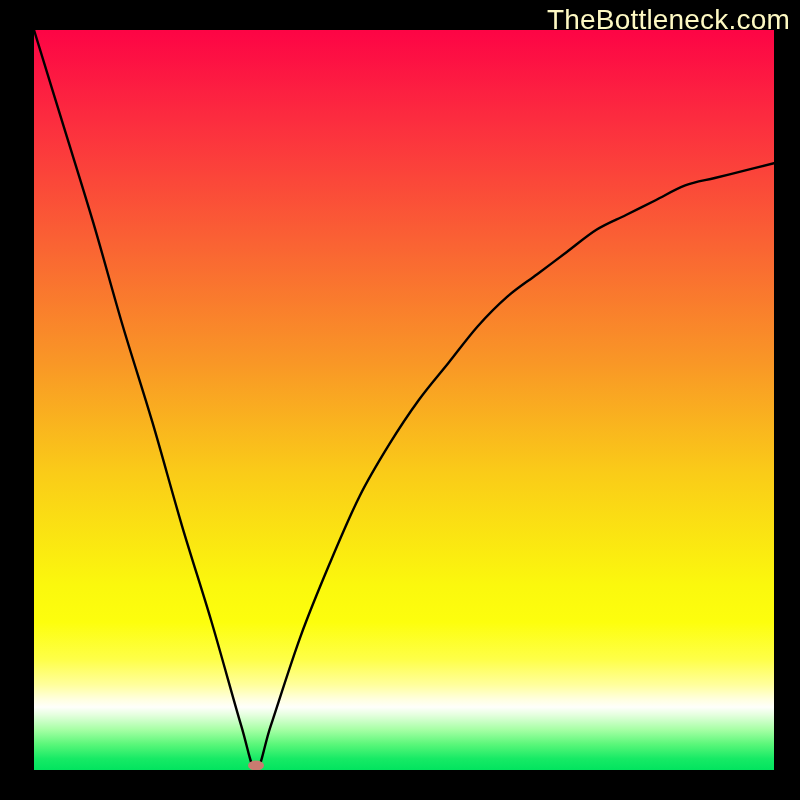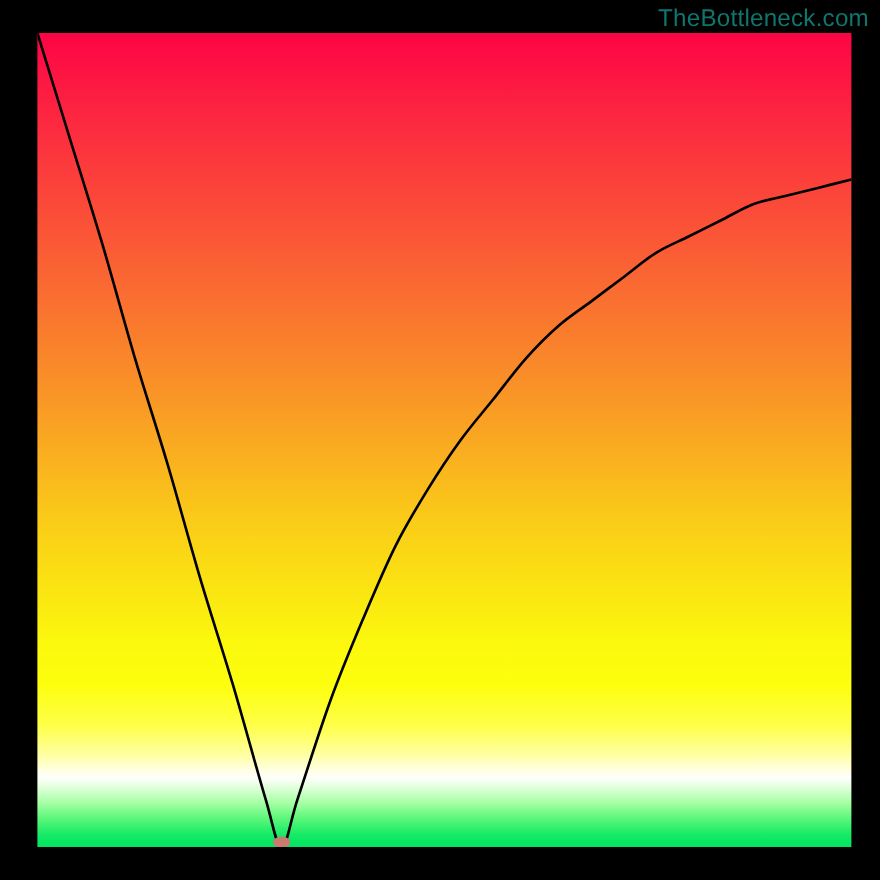--- a/index.html
+++ b/index.html
@@ -14,22 +14,22 @@
   .frame {
     position: relative;
     width: 800px;
     height: 800px;
     background: #000;
   }
   .watermark {
     position: absolute;
     top: 4px;
     right: 10px;
-    color: #0f766e;
-    font-size: 22px;
+    color: #fef9c3;
+    font-size: 28px;
     font-weight: 500;
     letter-spacing: 0.2px;
     z-index: 3;
   }
   .plot {
     position: absolute;
     left: 34px;
     top: 30px;
     width: 740px;
     height: 740px;

